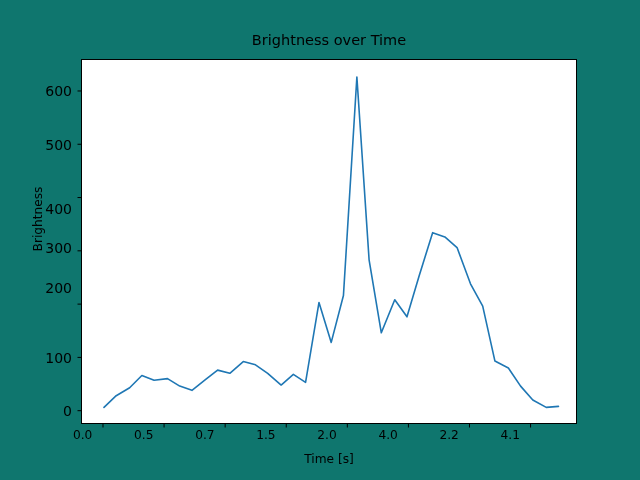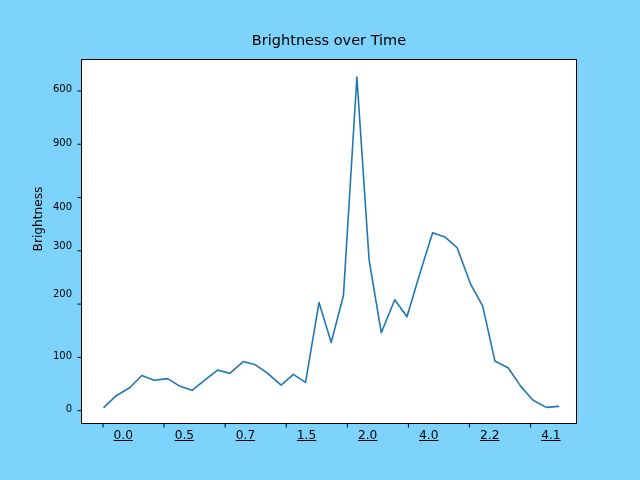--- a/index.html
+++ b/index.html
@@ -10,21 +10,21 @@
   body {
     width: 640px;
     height: 480px;
     overflow: hidden;
     font-family: "DejaVu Sans", sans-serif;
   }
   #figure {
     position: relative;
     width: 640px;
     height: 480px;
-    background: #7dd3fc;
+    background: #0f766e;
   }
   #chart-title {
     position: absolute;
     left: 81px;
     top: 32px;
     width: 496px;
     text-align: center;
     font-size: 14.5px;
     color: #000000;
     font-family: "DejaVu Sans", sans-serif;
@@ -45,21 +45,21 @@
     left: 0;
     top: 0;
     width: 496px;
     height: 365px;
     display: block;
   }
   .tick-label-y {
     position: absolute;
     right: 0;
     text-align: right;
-    font-size: 10px;
+    font-size: 14px;
     color: #000000;
     white-space: nowrap;
     line-height: 1;
   }
   #y-tick-labels {
     position: absolute;
     left: 25px;
     top: 0;
     width: 47px;
     height: 480px;
@@ -68,27 +68,26 @@
     position: absolute;
     left: 0;
     top: 0;
     width: 640px;
     height: 480px;
     pointer-events: none;
   }
   .tick-label-x {
     position: absolute;
     top: 429px;
-    text-align: right;
+    text-align: left;
     font-size: 12.2px;
     color: #000000;
     white-space: nowrap;
     line-height: 1;
     width: 60px;
-    text-decoration: underline;
   }
   #y-axis-label {
     position: absolute;
     left: -22px;
     top: 212px;
     width: 120px;
     text-align: center;
     font-size: 12.2px;
     color: #000000;
     transform: rotate(-90deg);
@@ -107,28 +106,29 @@
   }
 </style>
 </head>
 <body>
 
 <div id="figure">
 
   <div id="chart-title">Brightness over Time</div>
 
   <div id="y-axis-label">Brightness</div>
+  <div id="x-axis-label">Time [s]</div>
 
   <div id="y-tick-labels">
       <div class="tick-label-y" style="top: 404.179px;">0</div>
       <div class="tick-label-y" style="top: 350.894px;">100</div>
-      <div class="tick-label-y" style="top: 289px;">200</div>
+      <div class="tick-label-y" style="top: 281px;">200</div>
       <div class="tick-label-y" style="top: 241px;">300</div>
       <div class="tick-label-y" style="top: 191.04px; margin-top: 11px;">400</div>
-      <div class="tick-label-y" style="top: 137.755px;">900</div>
+      <div class="tick-label-y" style="top: 137.755px;">500</div>
       <div class="tick-label-y" style="top: 84.4708px;">600</div>
     </div>
   <div id="x-tick-labels">
       <div class="tick-label-x" style="left: 72.9901px;">0.0</div>
       <div class="tick-label-x" style="left: 134.074px;">0.5</div>
       <div class="tick-label-x" style="left: 195.158px;">0.7</div>
       <div class="tick-label-x" style="left: 256.241px;">1.5</div>
       <div class="tick-label-x" style="left: 317.325px;">2.0</div>
       <div class="tick-label-x" style="left: 378.409px;">4.0</div>
       <div class="tick-label-x" style="left: 439.493px;">2.2</div>

